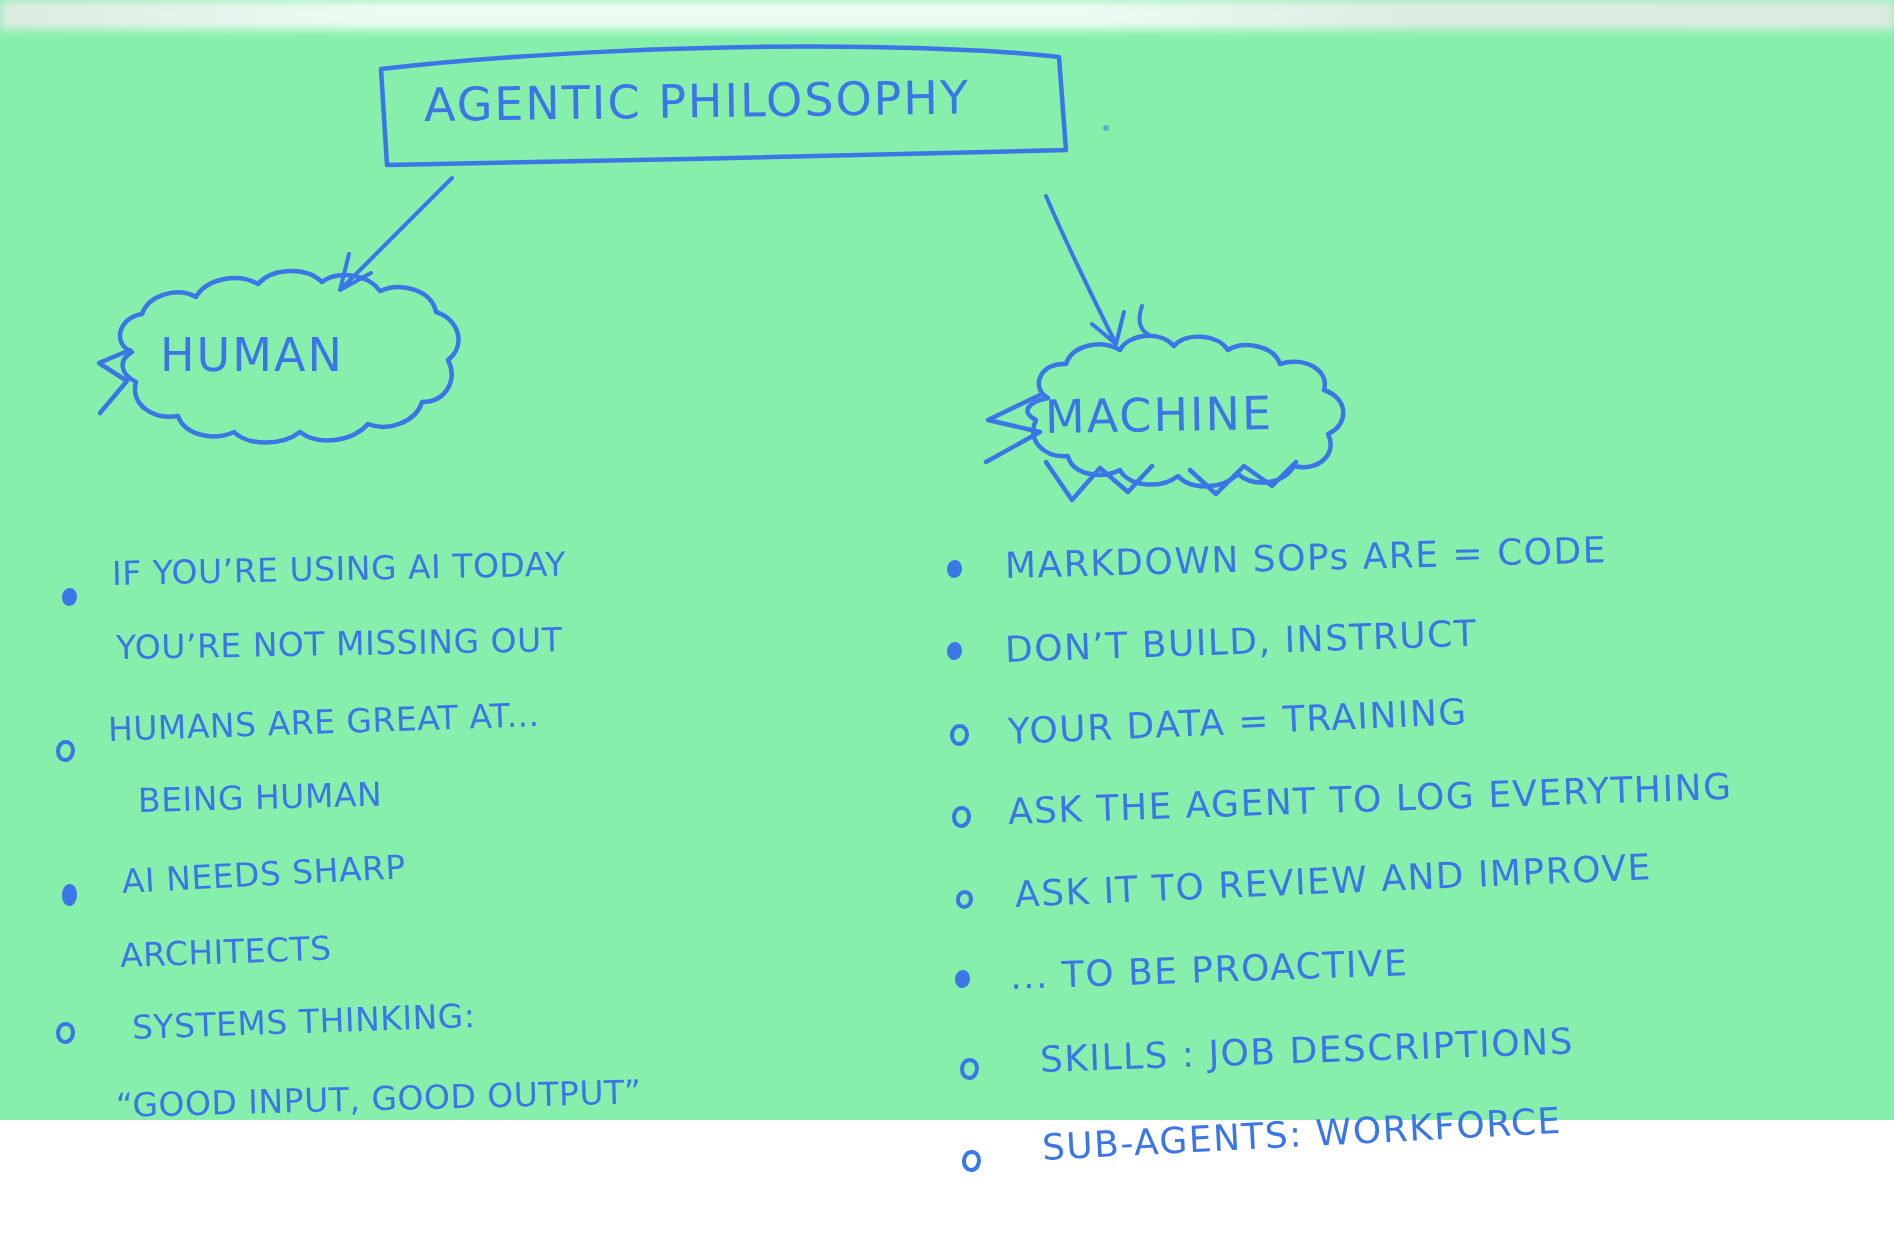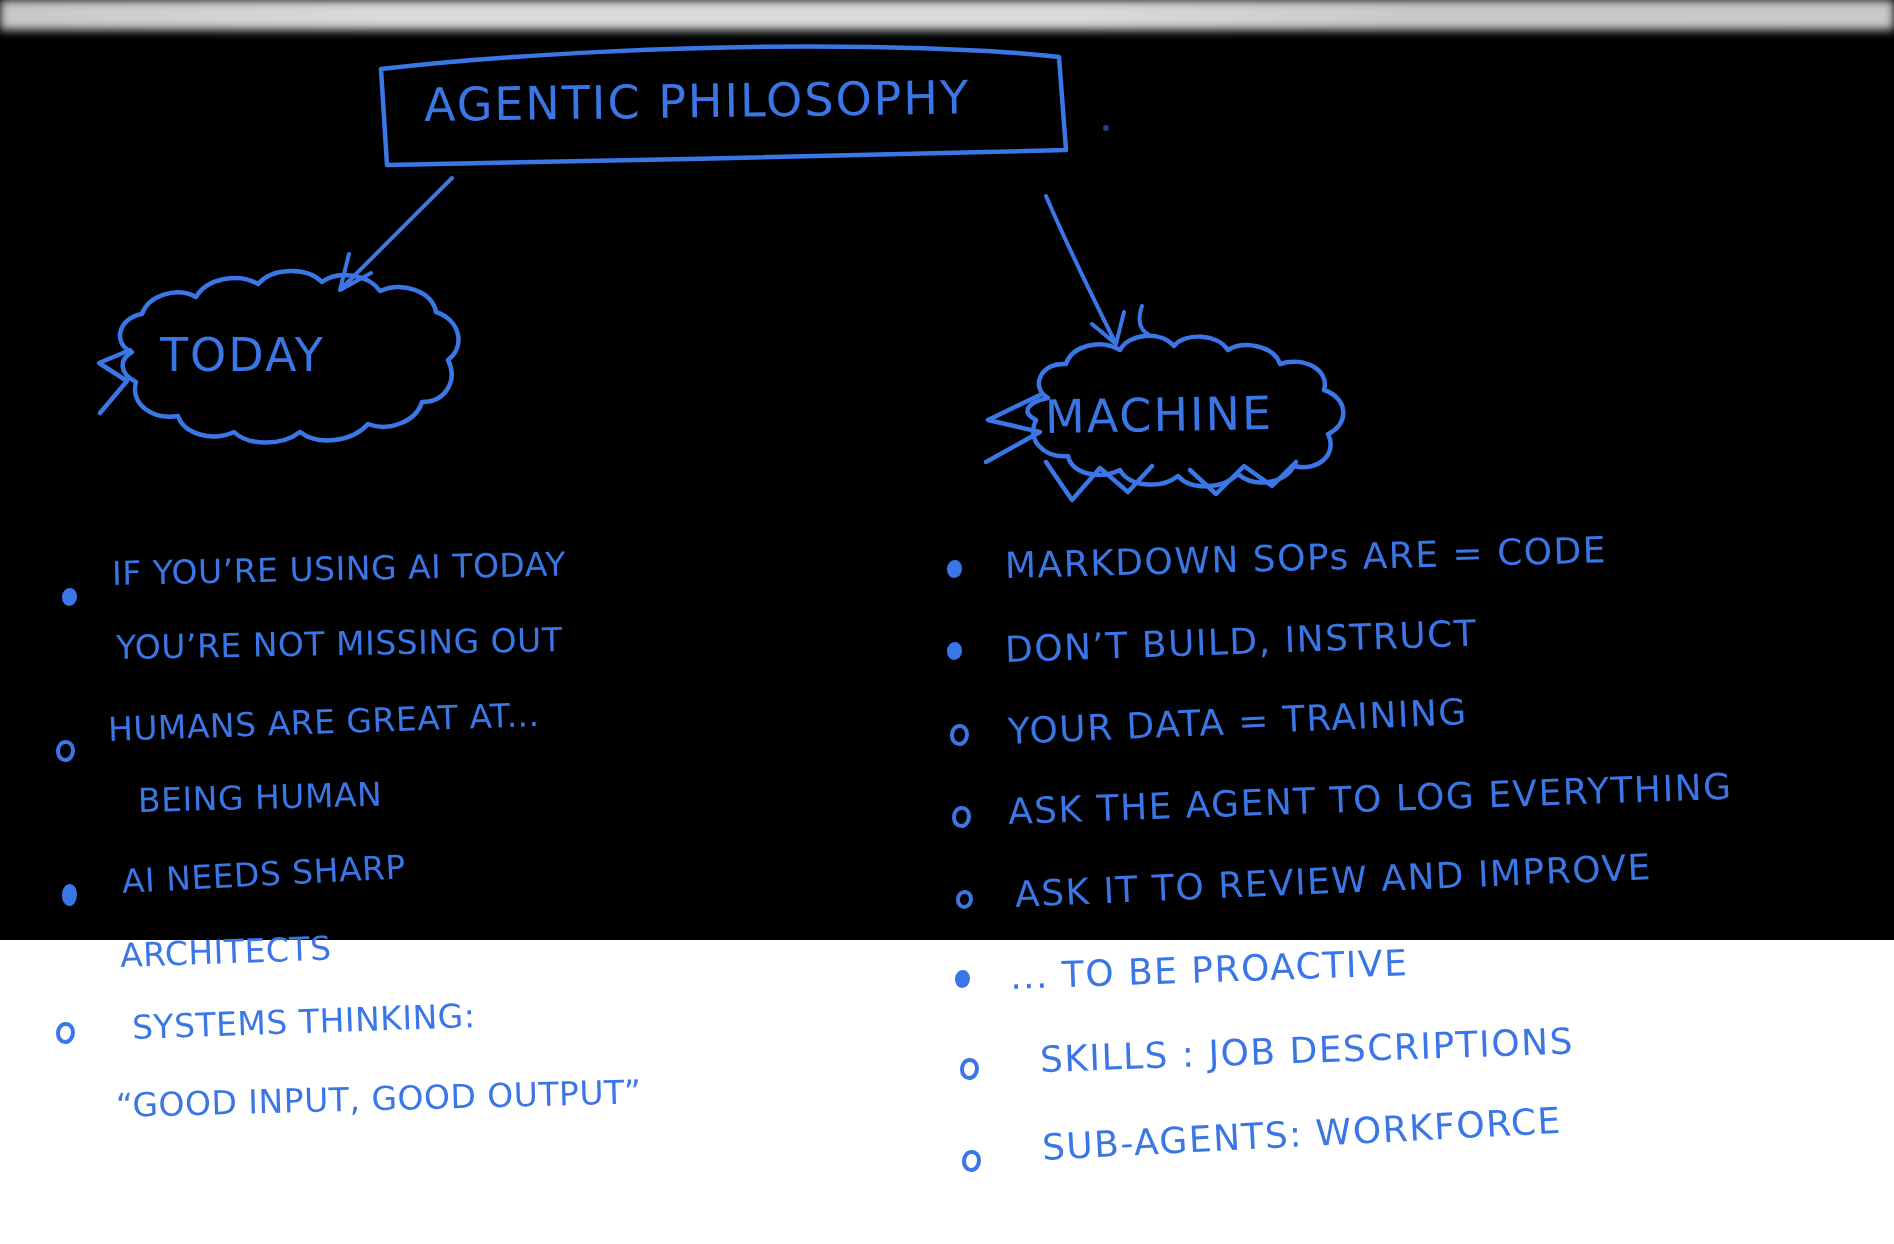--- a/index.html
+++ b/index.html
@@ -2,21 +2,21 @@
 <html style="--ink: #3b76e6;"><head>
 <meta charset="utf-8">
 <title>Agentic Philosophy Whiteboard</title>
 <style>
   html,body{margin:0;padding:0;}
   body{
     width:1894px;height:1244px;background:#ffffff;overflow:hidden;
     font-family:"DejaVu Sans",sans-serif;
   }
   :root{ --ink:#3b76e6; }
-  .canvas{position:relative;width:1894px;height:940px;background:#000000;}
+  .canvas{position:relative;width:1894px;height:1120px;background:#86efac;}
   .edge-shade{
     position:absolute;top:0;left:0;width:100%;height:30px;
     background:linear-gradient(to right,#ebebeb 0%,#ffffff 20%,#ffffff 57%,#ececec 75%,#ebebeb 100%);
     opacity:.85;filter:blur(5px);pointer-events:none;
   }
   svg.ink{position:absolute;left:0;top:0;}
   svg.ink path{fill:none;stroke:var(--ink);stroke-width:4.5;stroke-linecap:round;stroke-linejoin:round;}
   svg.ink path.thin{stroke-width:4;}
   .hand{
     position:absolute;color:var(--ink);white-space:nowrap;
@@ -59,21 +59,21 @@
     <path d="M130,350 L99,363 L127,381 L100,413"></path>
 
     <path d="M1048,398 C1030,388 1040,362 1066,364 C1072,346 1100,338 1120,350 C1128,334 1160,330 1174,346 C1186,332 1218,334 1228,350 C1244,340 1274,346 1280,364 C1304,356 1330,370 1324,390 C1348,398 1350,424 1328,434 C1338,454 1318,472 1294,466 C1284,484 1254,488 1238,474 C1222,490 1190,490 1178,476 C1160,490 1128,486 1120,470 C1100,480 1072,474 1068,456 C1044,458 1026,440 1036,420 C1020,412 1028,402 1048,398 Z"></path>
     <path d="M1042,394 L988,420 L1040,432 L986,462"></path>
     <path d="M1046,462 L1072,500 L1100,468 L1128,492 L1152,466 M1190,470 L1216,494 L1244,466 L1272,486 L1296,462"></path>
   </svg>
 
   <div class="hand title-text" style="left:424px;top:80px;transform:rotate(-0.8deg)">AGENTIC PHILOSOPHY</div>
   <div class="stray-dot" style="left:1103px;top:125px"></div>
 
-  <div class="hand cloud-label" style="left:160px;top:330px">TODAY</div>
+  <div class="hand cloud-label" style="left:160px;top:330px">HUMAN</div>
   <div class="hand cloud-label" style="left:1045px;top:392px;transform:rotate(-1deg)">MACHINE</div>
 
   <span class="marker" style="left:62px;top:588px"></span>
   <div class="hand line" style="left:112px;top:556px;transform:rotate(-1.2deg)">IF YOU’RE USING AI TODAY</div>
   <div class="hand line" style="left:116px;top:630px;transform:rotate(-1deg)">YOU’RE NOT MISSING OUT</div>
 
   <span class="marker ring" style="left:56px;top:740px"></span>
   <div class="hand line" style="left:108px;top:712px;transform:rotate(-2deg)">HUMANS ARE GREAT AT...</div>
   <div class="hand line" style="left:138px;top:783px;transform:rotate(-1.5deg)">BEING HUMAN</div>
 

